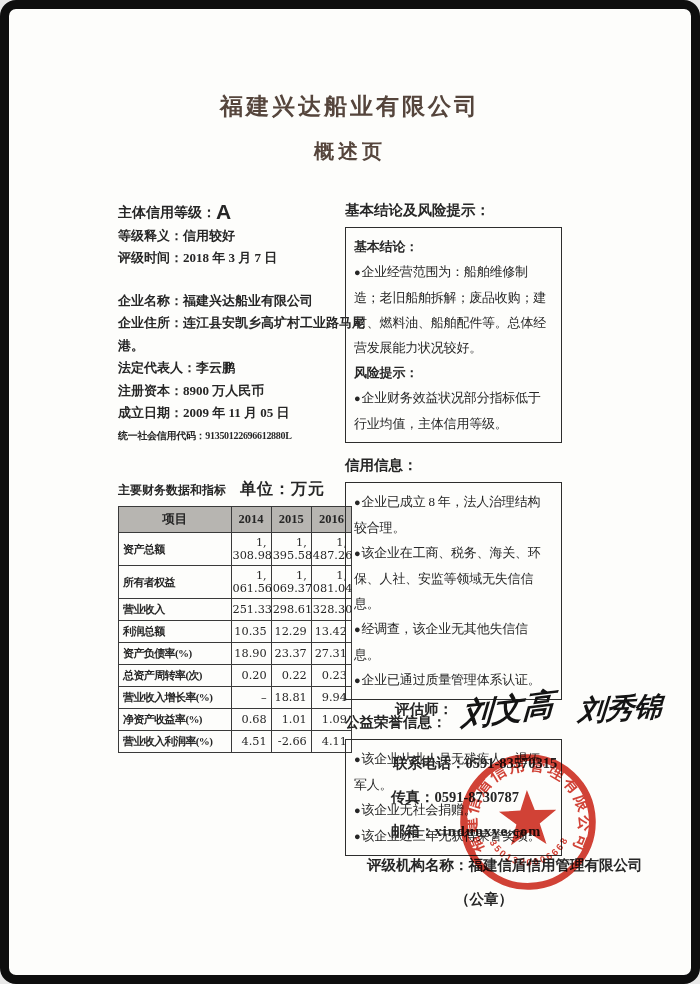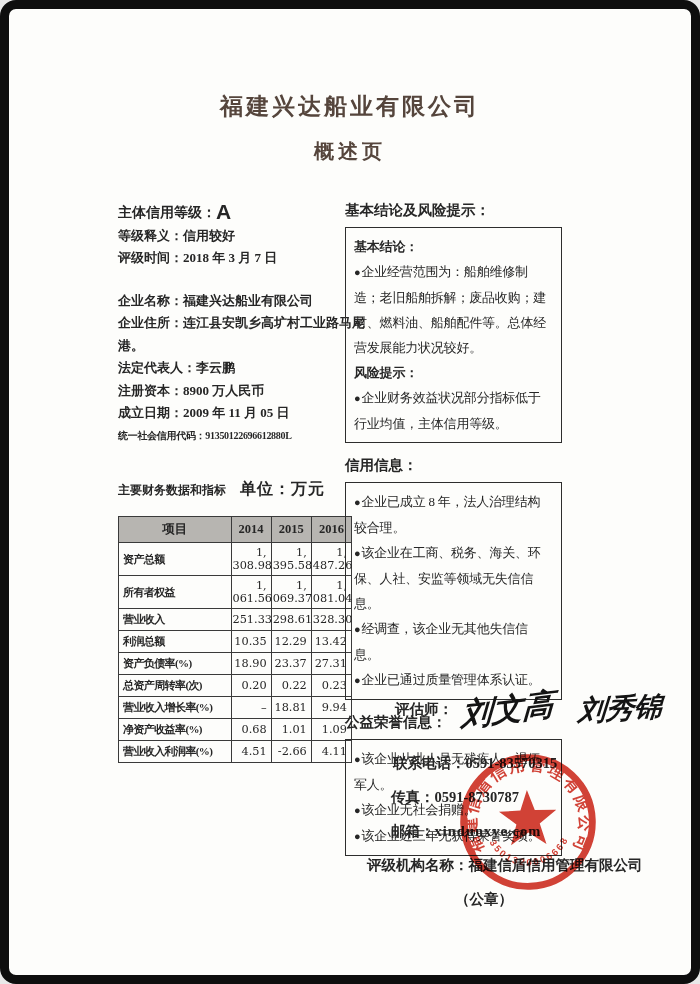--- a/index.html
+++ b/index.html
@@ -16,21 +16,21 @@
   .left-col{position:absolute;left:109px;top:192px;width:253px;font-size:13px;font-weight:700;line-height:22.5px;}
   .grade-line{font-size:14px;}
   .grade-val{font-size:21px;font-family:"Liberation Sans","DejaVu Sans",sans-serif;font-weight:700;vertical-align:-2px;}
   .rating-block p,.company-block p{margin:0;}
   .company-block{margin-top:20px;}
   .uscc{font-size:10px;white-space:nowrap;letter-spacing:-0.3px;}
   
   .fin{position:absolute;left:109px;top:470px;width:234px;}
   .fin-head{font-size:12px;font-weight:700;}
   .fin-unit{font-size:16px;font-weight:700;margin-left:14px;letter-spacing:1px;}
-  table.fin-table{width:100%;border-collapse:collapse;margin-top:16px;table-layout:fixed;padding-left:7px;}
+  table.fin-table{width:100%;border-collapse:collapse;margin-top:6px;table-layout:fixed;padding-left:7px;}
   .fin-table th,.fin-table td{border:1.3px solid #3a3a3a;}
   .fin-table th{background:#b7b5b1;font-size:12.5px;padding:4px 1px;font-weight:700;}
   .fin-table th.c-label{width:47%;}
   .fin-table td.label{font-size:11px;font-weight:700;padding:3px 1px 3px 4px;letter-spacing:-0.6px;}
   .fin-table td.num{font-size:11.3px;text-align:right;padding:3px 4px 3px 1px;white-space:pre-line;font-family:"DejaVu Serif",serif;}
   
   .right-col{position:absolute;left:336px;top:192px;width:217px;}
   .section-head{font-size:14.5px;font-weight:700;margin:0 0 7px 0;}
   .box{border:1.6px solid #2d2d2d;padding:6px 8px;font-size:13px;line-height:25px;letter-spacing:-0.2px;margin-bottom:13px;}
   .box p{margin:0;}

